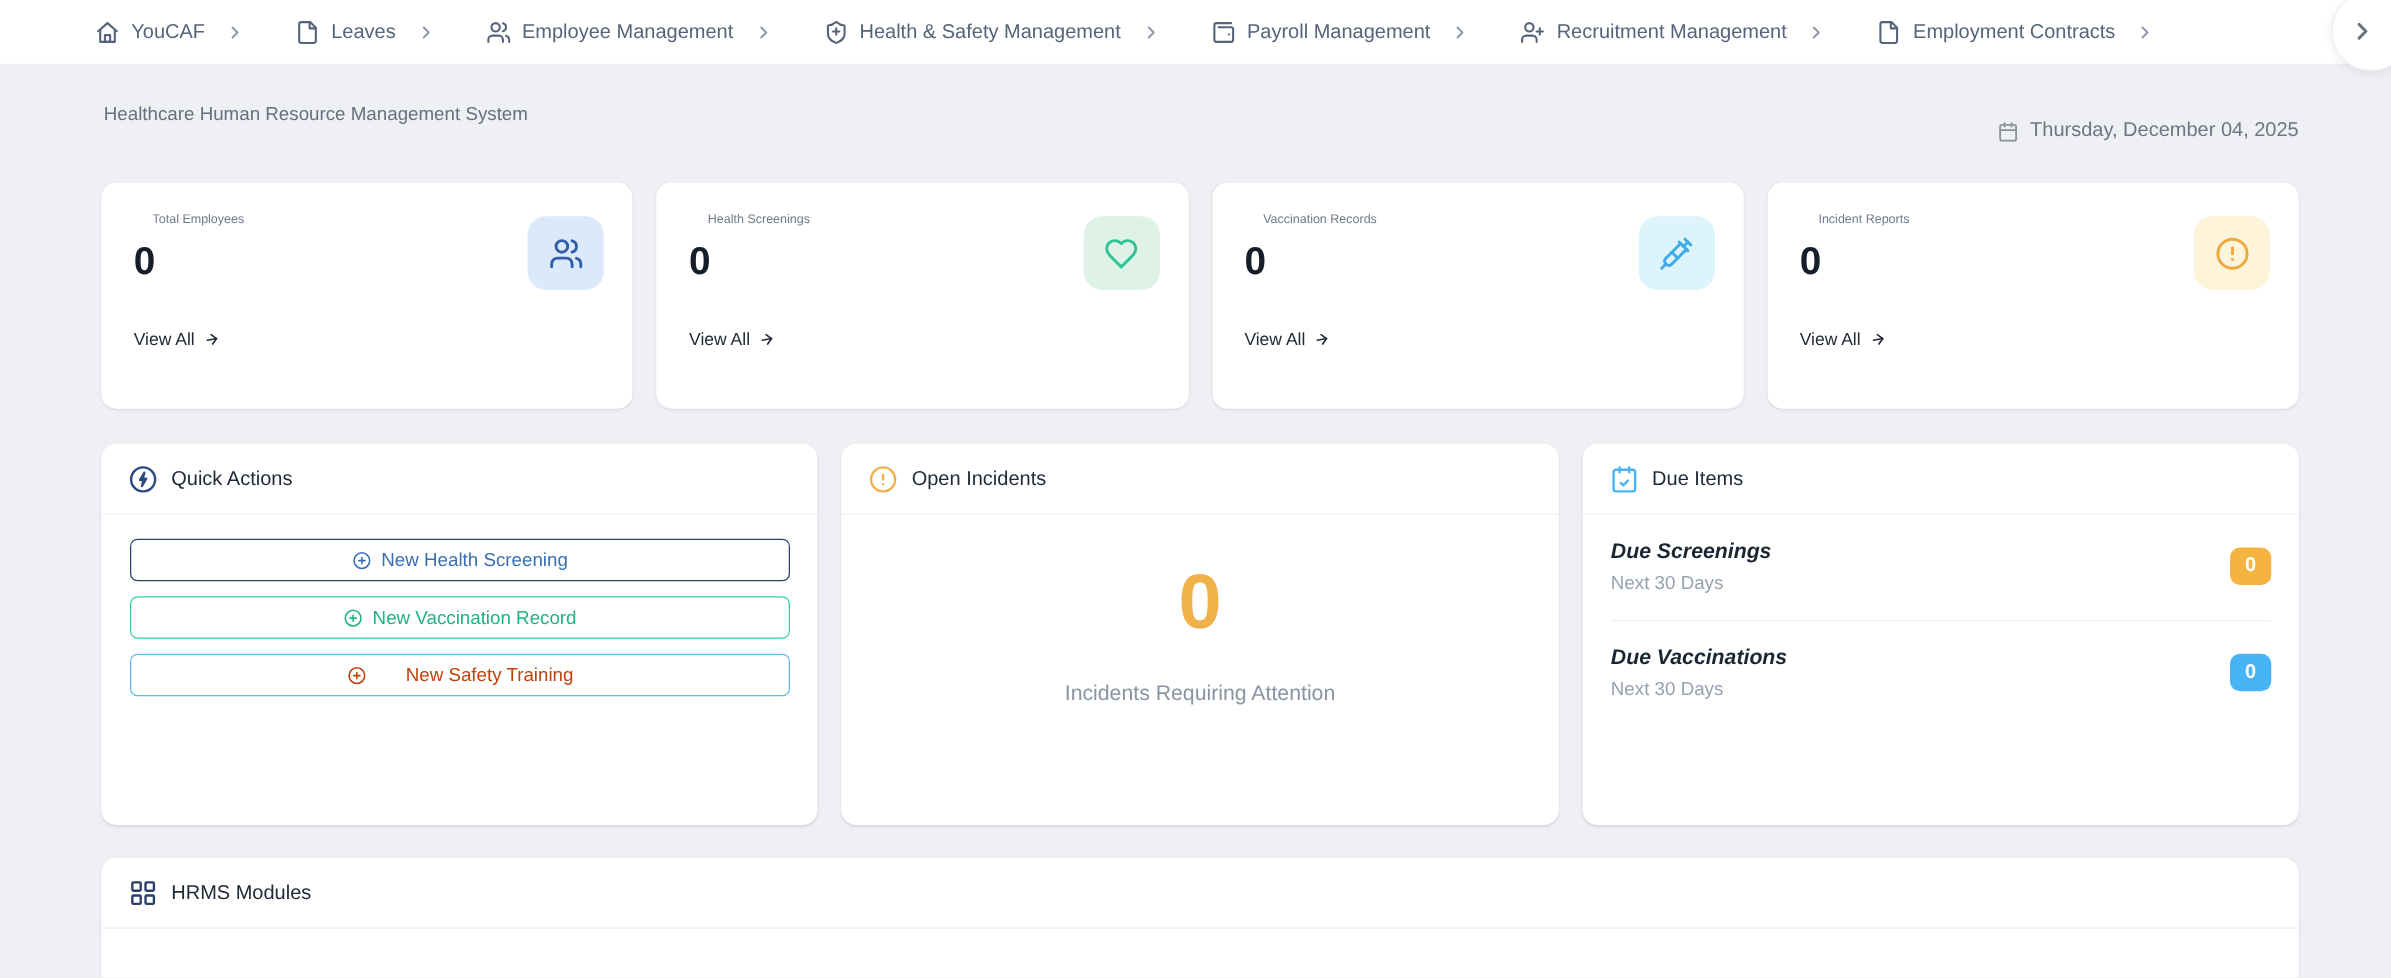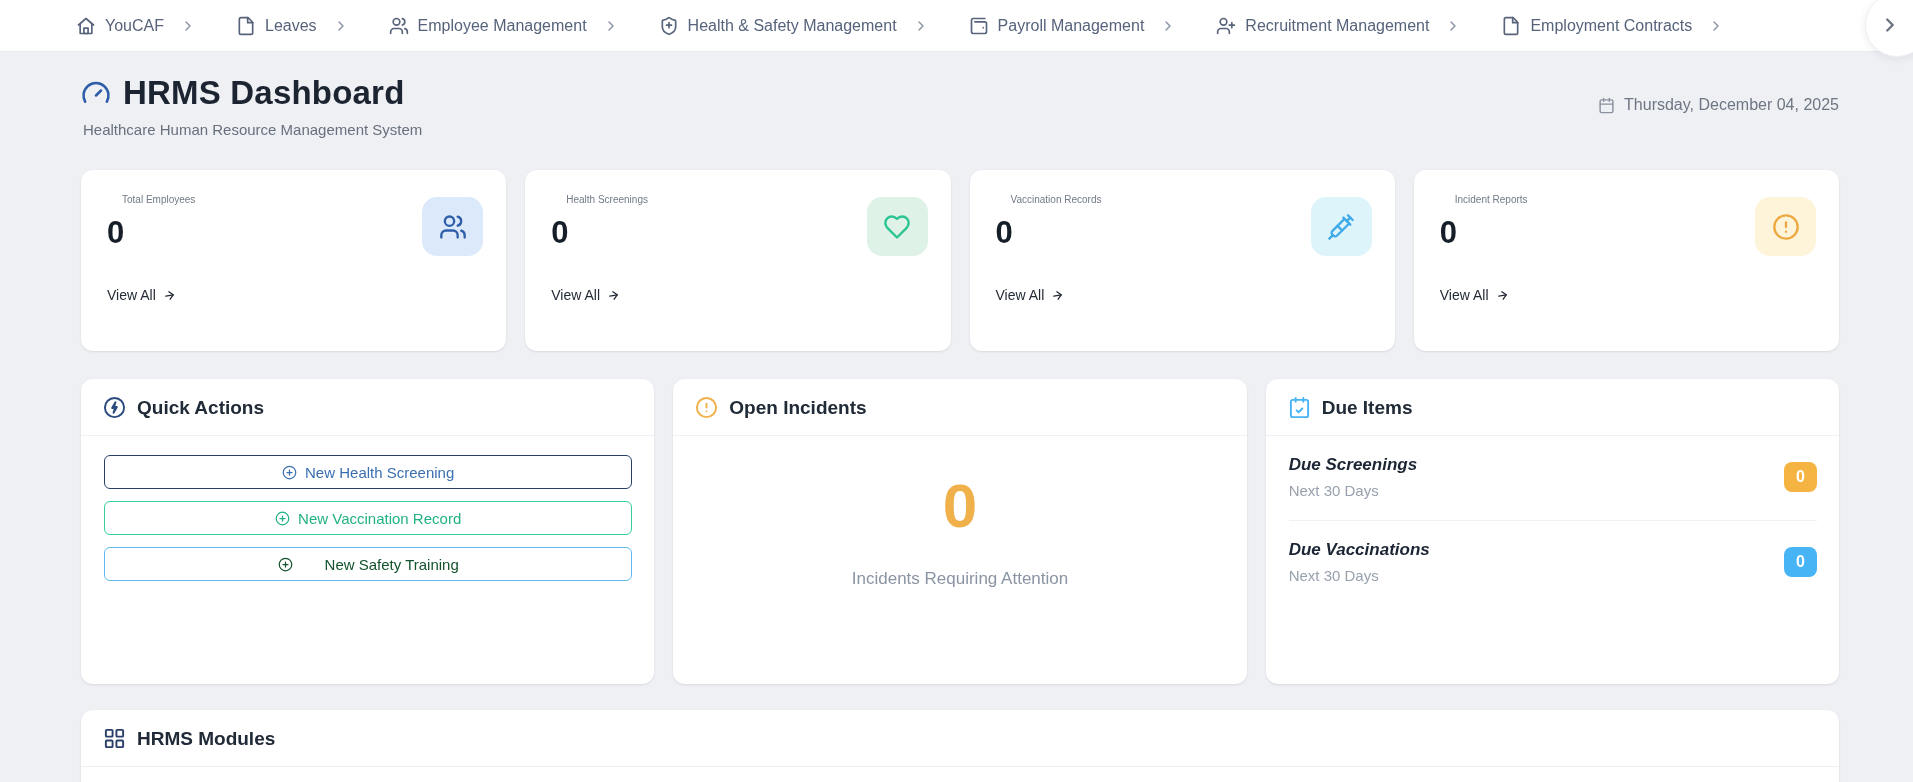--- a/index.html
+++ b/index.html
@@ -68,21 +68,21 @@
   .panel {
     background:#fff; border-radius:12px;
     box-shadow:0 1px 3px rgba(16,24,40,.06),0 1px 2px rgba(16,24,40,.04);
   }
   .mid .panel { height:305px; }
   .panel-head {
     display:flex; align-items:center; gap:11px; padding:17px 22px 16px;
     border-bottom:1px solid #eef0f3;
   }
   .panel-head svg { width:23px; height:23px; }
-  .panel-title { font-size:19px; font-weight:700; color:#212b38; }
+  .panel-title { font-size:16px; font-weight:400; color:#212b38; }
 
   
   .qa-body { padding:19px 22px 0 23px; }
   .qa-btn {
     width:100%; height:34px; margin-bottom:12px; background:#fff;
     border:1.5px solid; border-radius:6px; cursor:pointer;
     display:flex; align-items:center; justify-content:center; gap:8px;
     font-family:inherit; font-size:15px; font-weight:500;
   }
   .qa-btn svg { width:15px; height:15px; }
@@ -216,27 +216,20 @@
     <svg viewBox="0 0 24 24" fill="none" stroke-width="2.6" stroke-linecap="round" stroke-linejoin="round">
         <polyline points="9 18 15 12 9 6"></polyline>
       </svg>
   </div>
 </nav>
 
 <div class="page">
 
   <div class="header-row">
     <div>
-      <div class="title-line">
-        <svg viewBox="0 0 24 24" fill="none" stroke-width="2" stroke-linecap="round" stroke-linejoin="round" style="stroke: currentcolor; color: rgb(45, 93, 168);">
-            <path d="m12 14 4-4"></path>
-            <path d="M3.34 19a10 10 0 1 1 17.32 0"></path>
-          </svg>
-        <h1 class="page-title">HRMS Dashboard</h1>
-      </div>
       <div class="page-subtitle">Healthcare Human Resource Management System</div>
     </div>
     <div class="date-wrap">
       <svg viewBox="0 0 24 24" fill="none" stroke-width="2" stroke-linecap="round" stroke-linejoin="round">
           <rect x="3" y="4" width="18" height="18" rx="2"></rect>
           <line x1="16" y1="2" x2="16" y2="6"></line>
           <line x1="8" y1="2" x2="8" y2="6"></line>
           <line x1="3" y1="10" x2="21" y2="10"></line>
         </svg>
       <span>Thursday, December 04, 2025</span>
@@ -344,21 +337,21 @@
           <span>New Health Screening</span>
         </button>
         <button class="qa-btn" style="border-color: rgb(53, 207, 159); color: rgb(33, 177, 133);">
           <svg viewBox="0 0 24 24" fill="none" stroke="currentColor" stroke-width="2" stroke-linecap="round">
               <circle cx="12" cy="12" r="10"></circle>
               <line x1="12" y1="8" x2="12" y2="16"></line>
               <line x1="8" y1="12" x2="16" y2="12"></line>
             </svg>
           <span>New Vaccination Record</span>
         </button>
-        <button class="qa-btn" style="border-color: rgb(95, 185, 240); color: #14532d; gap: 32px;">
+        <button class="qa-btn" style="border-color: rgb(95, 185, 240); color: #c2410c; gap: 32px;">
           <svg viewBox="0 0 24 24" fill="none" stroke="currentColor" stroke-width="2" stroke-linecap="round">
               <circle cx="12" cy="12" r="10"></circle>
               <line x1="12" y1="8" x2="12" y2="16"></line>
               <line x1="8" y1="12" x2="16" y2="12"></line>
             </svg>
           <span>New Safety Training</span>
         </button>
       </div>
     </section>
 

